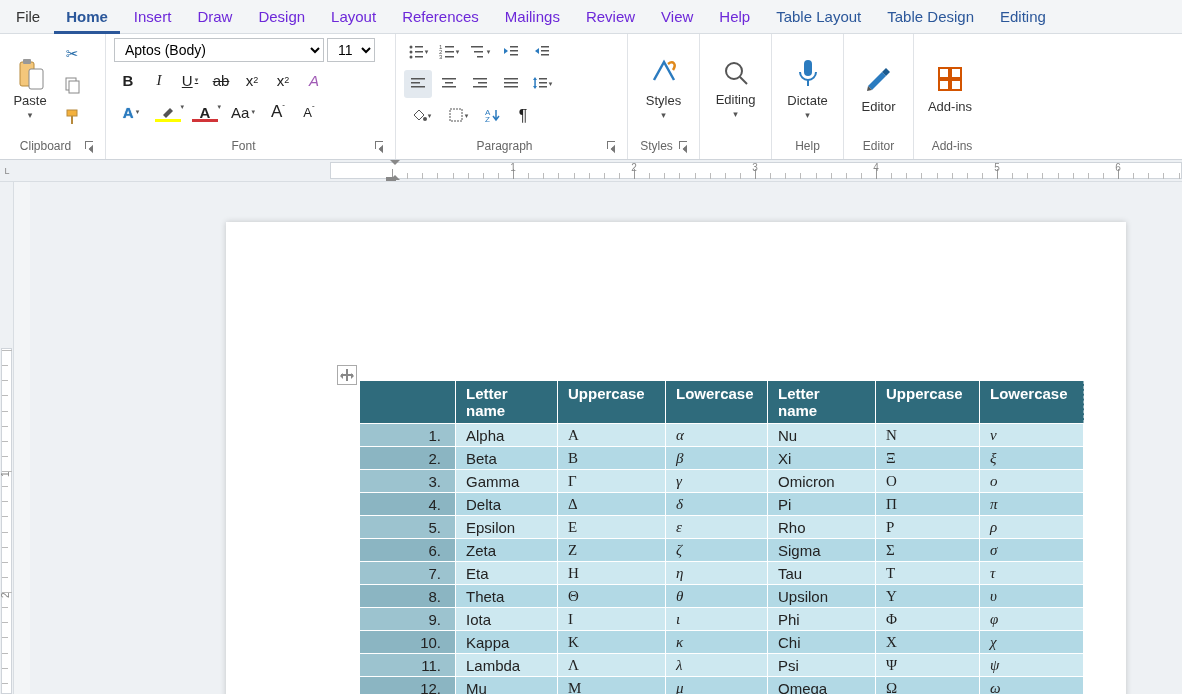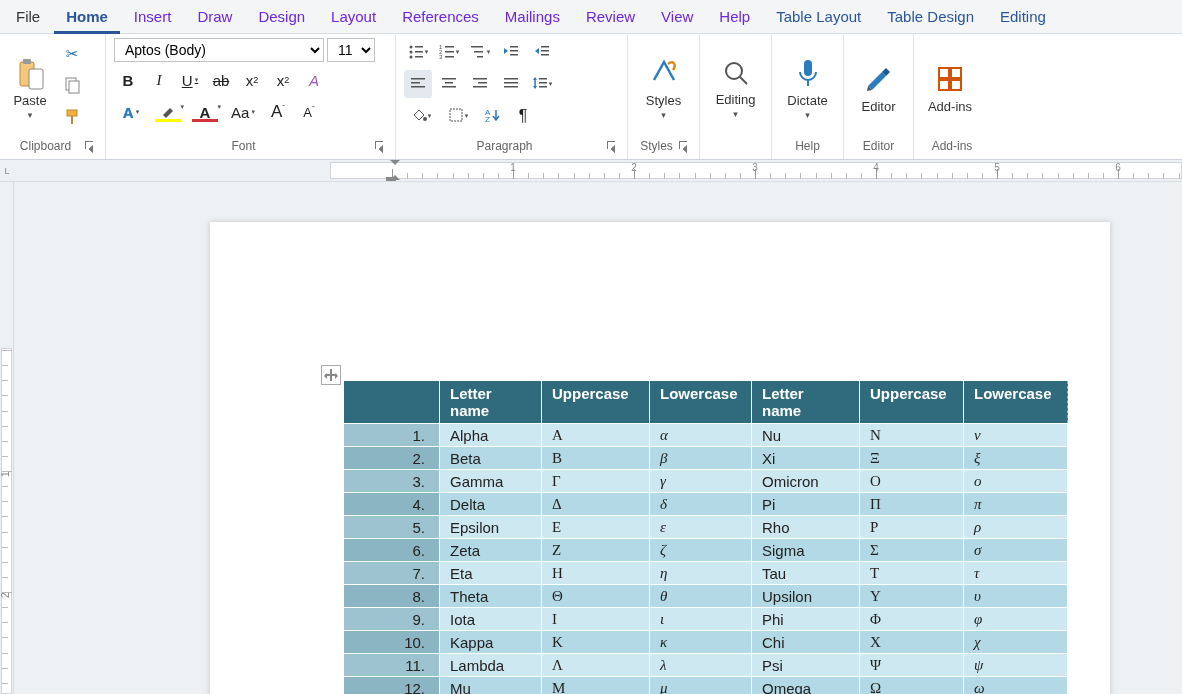--- a/index.html
+++ b/index.html
@@ -108,21 +108,21 @@
   .ruler-ticks { position:absolute; left:120px; right:0; top:0; bottom:0; }
   .rtick { position:absolute; bottom:2px; width:1px; height:6px; background:#bbb; }
   .rtick.major { height:10px; background:#999; }
   .rlabel { position:absolute; top:2px; font-size:10px; color:#888; transform:translateX(-50%);}
   .rindent { position:absolute; top:0px; }
   .rindent.first { width:0; height:0; border:5px solid transparent; border-top-color:#888;}
   .rindent.left  { width:0; height:0; border:5px solid transparent; border-bottom-color:#888;}
   .rindent.box { width:10px; height:4px; background:#888;}
 
   
-  .docarea { display:flex; height:calc(694px - 34px - 126px - 22px); }
+  .docarea { display:flex; height:calc(694px - 34px - 126px - 22px);gap:16px; }
   .vruler { width:14px; background:#eef1f4; border-right:1px solid #d8dde2; position:relative;}
   .vruler-white { position:absolute; left:1px; right:1px; top:166px; bottom:0; background:#fff; border:1px solid #cfd4da;}
   .vtick { position:absolute; left:2px; width:6px; height:1px; background:#bbb;}
   .vlabel { position:absolute; left:2px; font-size:10px; color:#888; transform: rotate(-90deg) translate(-2px,-2px); transform-origin:left top;}
   .canvas { flex:1; background:#eef1f4; overflow:hidden; position:relative;}
   .page {
     position:absolute; left:196px; top:40px; width:900px; height:1100px;
     background:#fff; box-shadow:0 0 6px rgba(0,0,0,0.18);
   }
   .table-move {

